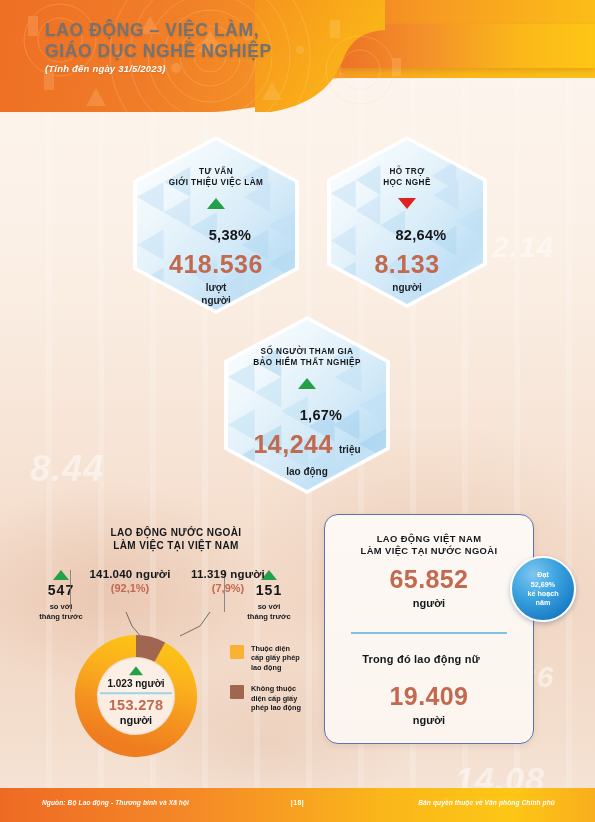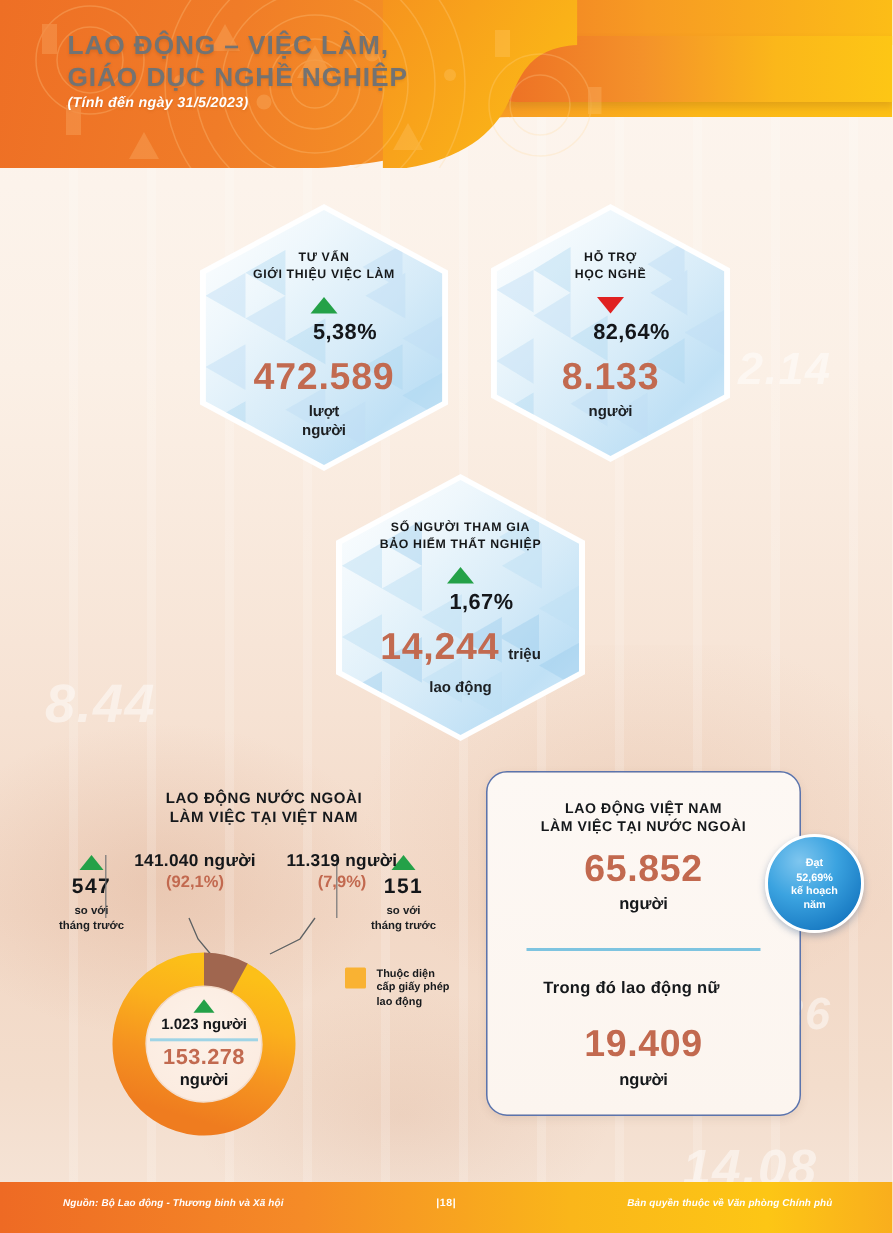--- a/index.html
+++ b/index.html
@@ -107,21 +107,21 @@
     letter-spacing:.45px;line-height:11px;white-space:pre-line;
   }
   .arrow-up{
     width:0;height:0;border-left:9px solid transparent;border-right:9px solid transparent;
     border-bottom:11px solid #24a148;margin-top:10px;
   }
   .arrow-down{
     width:0;height:0;border-left:9px solid transparent;border-right:9px solid transparent;
     border-top:11px solid #e02121;margin-top:10px;
   }
-  .hex-pct{font-size:14.5px;font-weight:700;color:#14161a;margin-top:5px;letter-spacing:.3px;padding-left:28px;}
+  .hex-pct{font-size:14.5px;font-weight:700;color:#14161a;margin-top:18px;letter-spacing:.3px;padding-left:28px;}
   .hex-big{font-size:25px;font-weight:700;color:#c26a50;letter-spacing:.5px;margin-top:7px;}
   .hex-unit{font-size:10px;font-weight:700;color:#1c1f22;line-height:13px;text-align:center;margin-top:2px;white-space:pre-line;}
   .hex-row{display:flex;align-items:baseline;gap:6px;margin-top:7px;}
   .hex-sub{font-size:10px;font-weight:700;color:#1c1f22;}
 
   #hexA{left:133px;top:136px;width:166px;height:178px;}
   #hexB{left:327px;top:136px;width:160px;height:172px;}
   #hexC{left:224px;top:316px;width:166px;height:178px;}
 
   
@@ -286,21 +286,21 @@
           <polygon points="110,110 138,94 138,126"></polygon>
             <polygon points="0,150 28,134 28,166"></polygon>
           <polygon points="138,130 166,114 166,146"></polygon>
         </g>
       </svg>
       <div class="hex-body">
         <div class="hex-title">TƯ VẤN
 GIỚI THIỆU VIỆC LÀM</div>
         <div class="arrow-up"></div>
         <div class="hex-pct">5,38%</div>
-        <div class="hex-big">472.589</div>
+        <div class="hex-big">418.536</div>
         <div class="hex-unit">lượt
 người</div>
       </div>
     </div>
   </div>
 
   <div class="hex" id="hexB">
     <div class="hex-in">
       <svg class="mosaic" viewBox="0 0 160 172" preserveAspectRatio="none">
         <g fill="#bfdff4" opacity="0.55">
@@ -426,20 +426,26 @@
       </div>
     </div>
 
     <div class="legend">
       <div class="lg-item">
         <div class="lg-sw" style="background:#f9b233"></div>
         <div class="lg-tx">Thuộc diện
 cấp giấy phép
 lao động</div>
       </div>
+      <div class="lg-item">
+        <div class="lg-sw" style="background:#a0664f"></div>
+        <div class="lg-tx">Không  thuộc
+diện cấp giấy
+phép lao động</div>
+      </div>
     </div>
   </div>
 
   <div class="panel">
     <div class="pnl-title">LAO ĐỘNG VIỆT NAM
 LÀM VIỆC TẠI NƯỚC NGOÀI</div>
     <div class="pnl-big">65.852</div>
     <div class="pnl-unit">người</div>
     <div class="pnl-rule"></div>
     <div class="pnl-mid">Trong đó lao động nữ</div>

